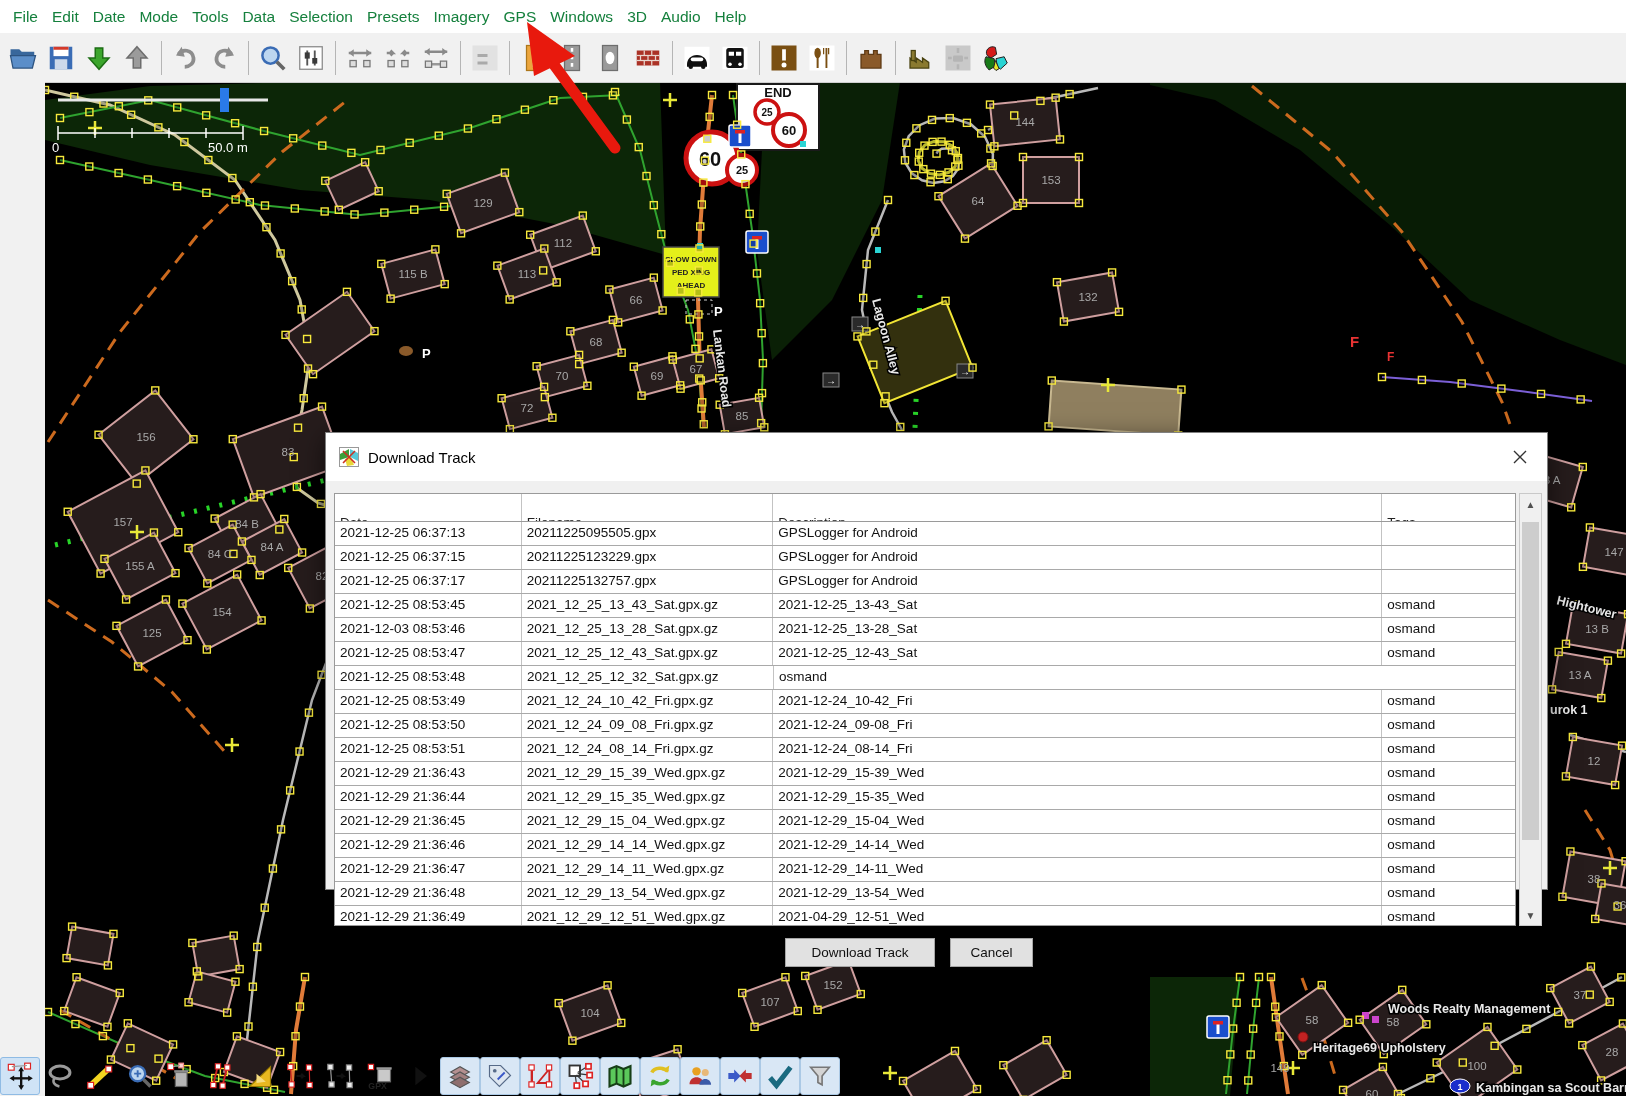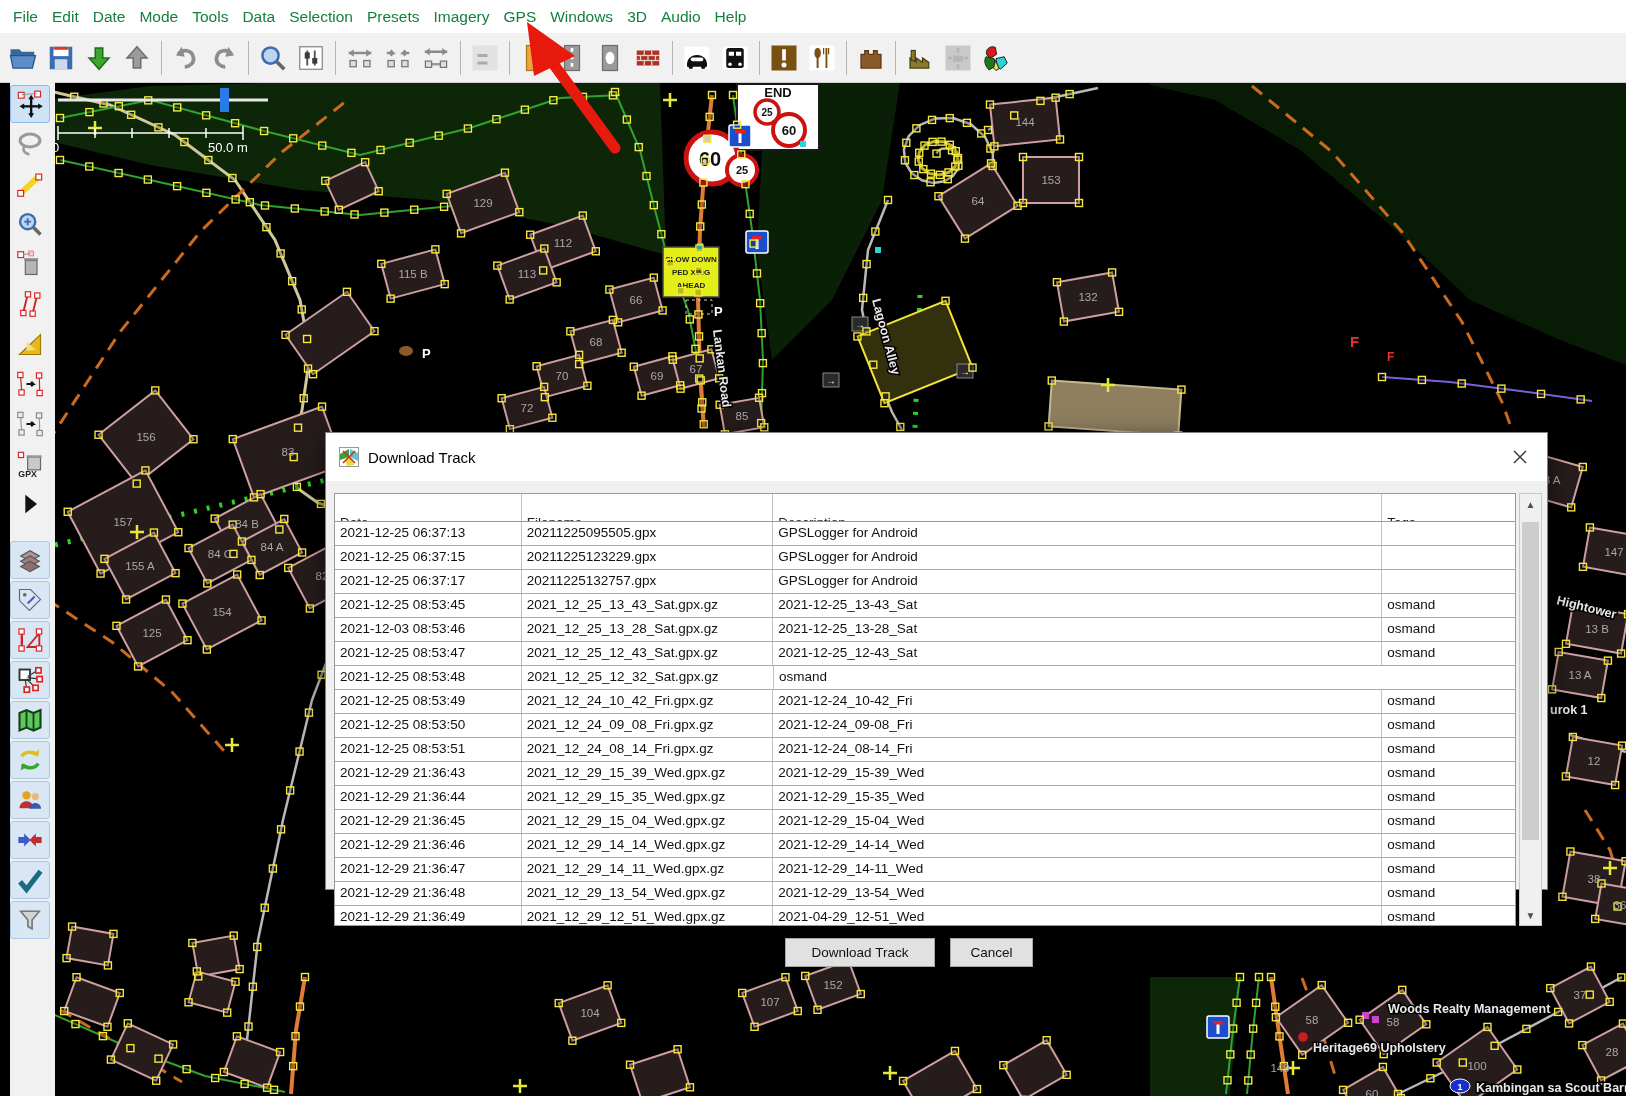--- a/index.html
+++ b/index.html
@@ -9,22 +9,22 @@
   .menubar{position:absolute;top:0;left:0;width:1626px;height:33px;background:#fff;
            display:flex;align-items:center;padding-left:6px;z-index:10}
   .menu-item{padding:0 7px;font-size:15.5px;color:#15803d;white-space:nowrap;cursor:default}
   
   .toolbar{position:absolute;top:33px;left:0;width:1626px;height:49px;background:#f1f1f1;
            border-bottom:1px solid #cfcfcf;display:flex;align-items:center;padding-left:4px;z-index:9}
   .tbtn{width:38px;height:42px;display:flex;align-items:center;justify-content:center;flex:none}
   .tbtn svg{width:30px;height:30px}
   .tsep{width:1px;height:34px;background:#b5b5b5;margin:0 5px;flex:none}
   
-  .leftbar{position:absolute;top:82px;left:10px;width:45px;height:1014px;background:#f1f1f1;z-index:9;
-           display:flex;flex-direction:column;align-items:flex-start;padding-top:2px;box-sizing:border-box}
+  .leftbar{position:absolute;top:82px;left:0;width:45px;height:1014px;background:#f1f1f1;z-index:9;
+           display:flex;flex-direction:row;align-items:flex-end;padding-top:2px;box-sizing:border-box}
   .lbtn{width:40px;height:38px;margin:1px 0;display:flex;align-items:center;justify-content:center;
         border-radius:3px;flex:none;box-sizing:border-box}
   .lbtn svg{width:28px;height:28px}
   .lbtn.sel{background:#cfe3f6;border:1px solid #8fbbe4}
   .lbtn.blue{background:#d9e7f5;border:1px solid #abc9e5}
   .lgap{height:16px;flex:none}
   
   #map{position:absolute;left:45px;top:82px;z-index:1}
   .blabel{fill:#a8a8a8;font-size:11.5px}
   .halo{fill:#e9e9e9;stroke:#000;stroke-width:3px;paint-order:stroke;font-weight:bold}

